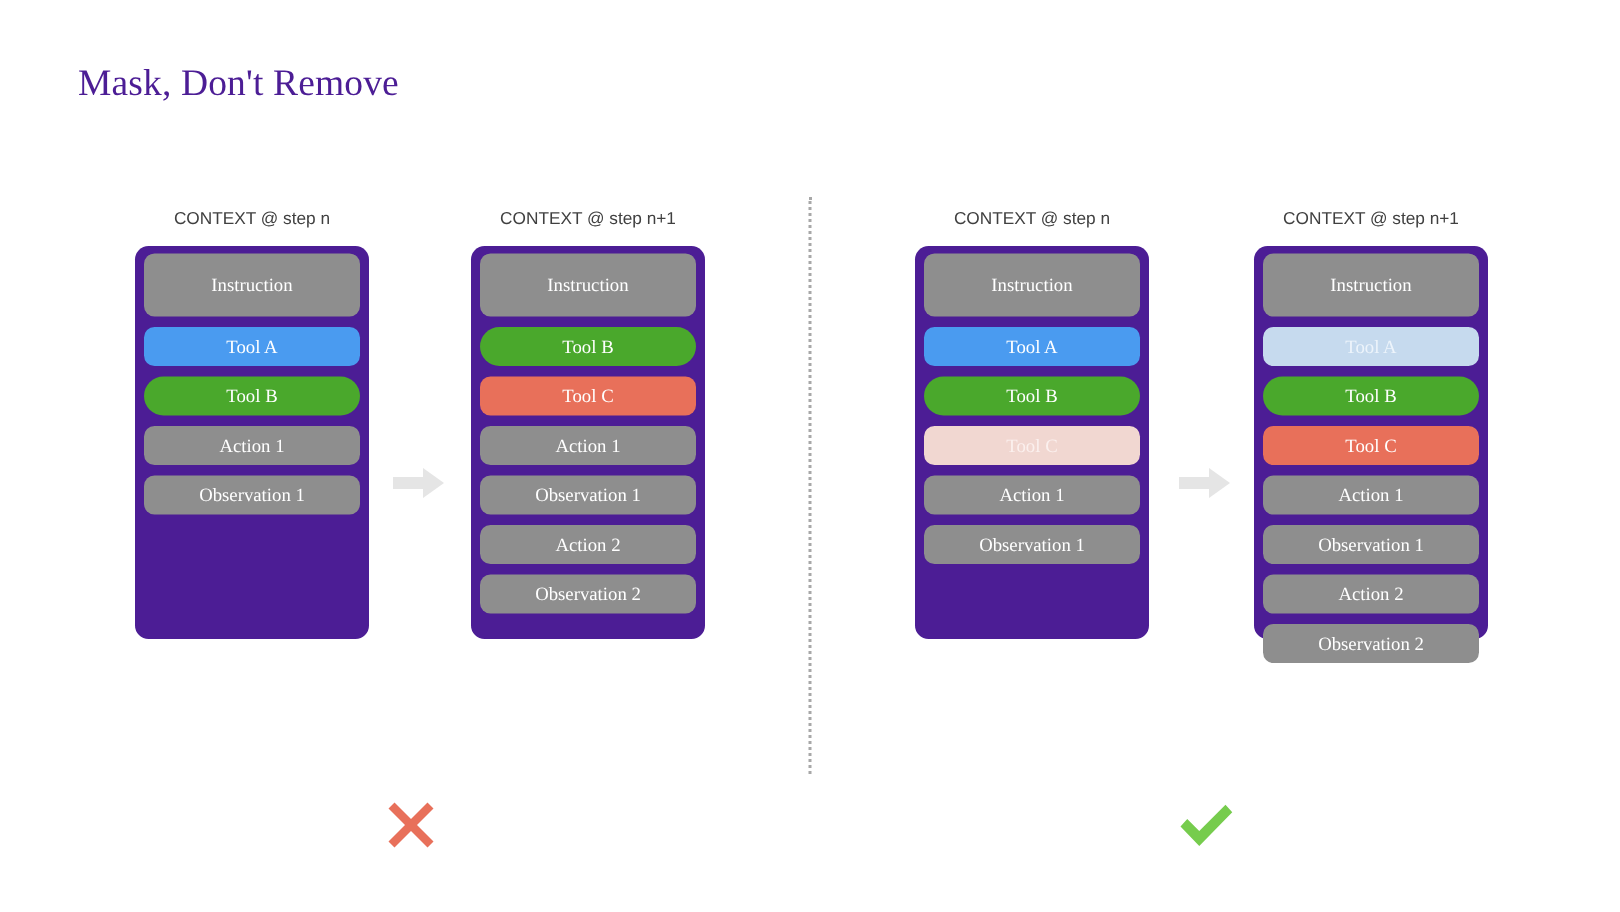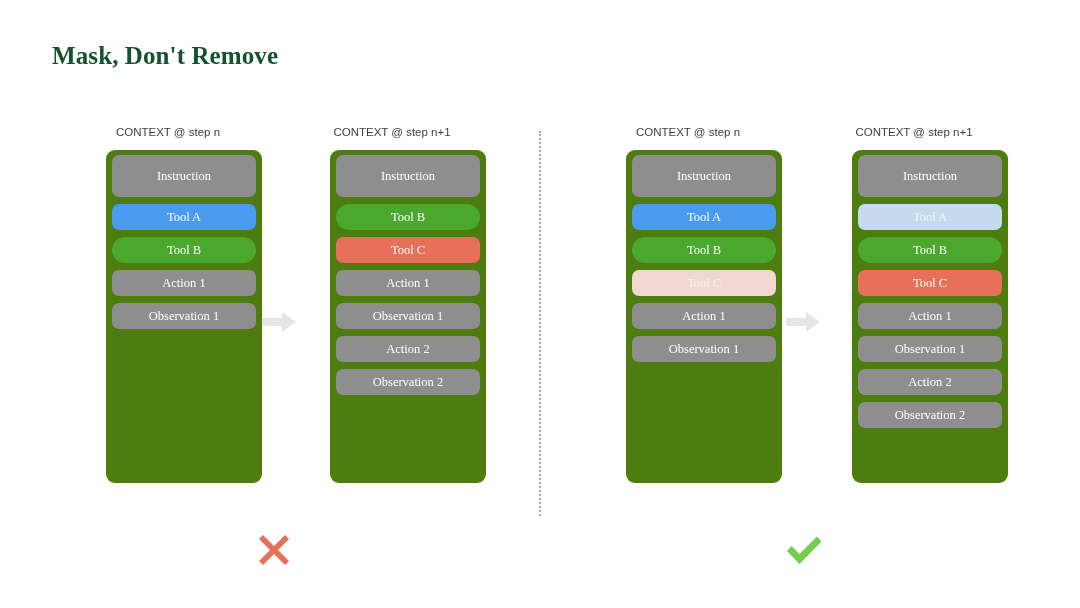--- a/index.html
+++ b/index.html
@@ -15,61 +15,60 @@
     font-family: "Liberation Sans", sans-serif;
     -webkit-font-smoothing: antialiased;
   }
 
   
   #slide-title {
     position: absolute;
     left: 52px;
     top: 42px;
     font-family: "Liberation Serif", serif;
-    font-weight: bold;
+    font-weight: normal;
     font-size: 25px;
-    color: #14532d;
+    color: #4c1d95;
     letter-spacing: 0.1px;
     white-space: nowrap;
   }
 
   
   #center-divider {
     position: absolute;
     left: 539px;
     top: 131px;
     width: 0;
     height: 385px;
     border-left: 2px dotted #a8a8a8;
   }
 
   
   .column {
     position: absolute;
-    top: 124px;
+    top: 138px;
     width: 156px;
   }
   .col-header {
     font-family: "Liberation Sans", sans-serif;
     font-size: 11.5px;
     color: #404040;
     text-align: center;
     height: 16px;
     line-height: 16px;
     white-space: nowrap;
   }
   .panel {
     margin-top: 10px;
     width: 156px;
-    height: 333px;
-    background: #4d7c0f;
+    height: 262px;
+    background: #4c1d95;
     border-radius: 9px;
     padding: 5px 6px 0 6px;
     box-sizing: border-box;
-    margin-left: 16px;
   }
   .block {
     width: 100%;
     box-sizing: border-box;
     border-radius: 7px;
     margin-bottom: 7px;
     font-family: "Liberation Serif", serif;
     font-size: 12.5px;
     color: #ffffff;
     text-align: center;

